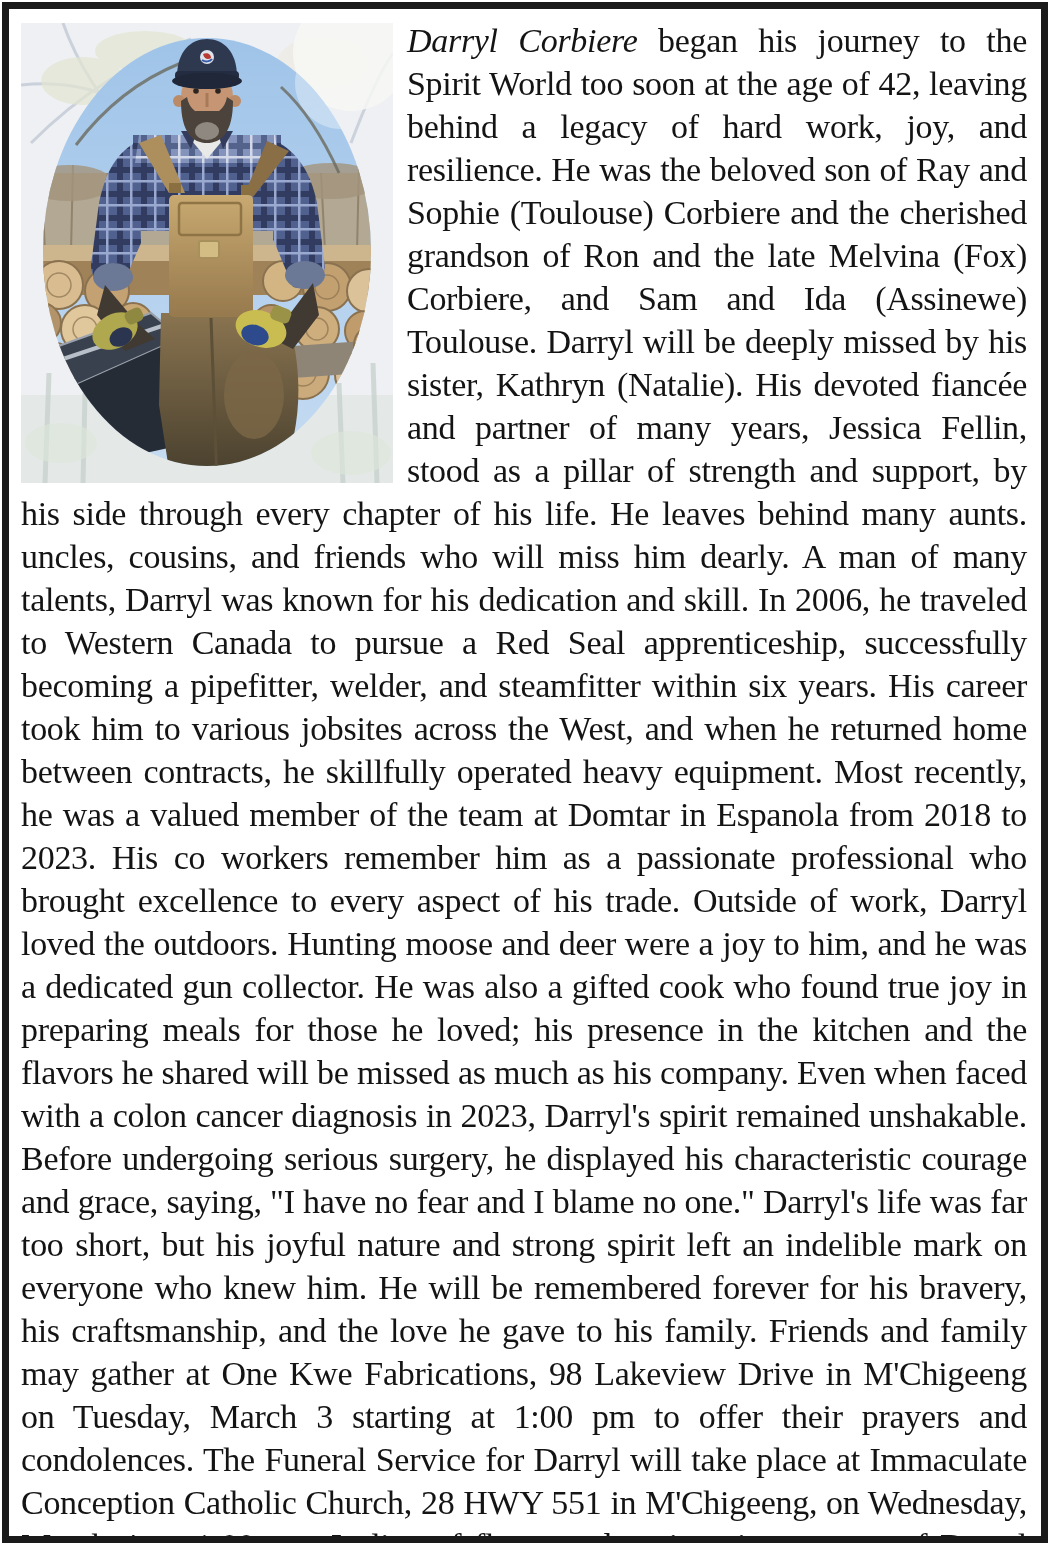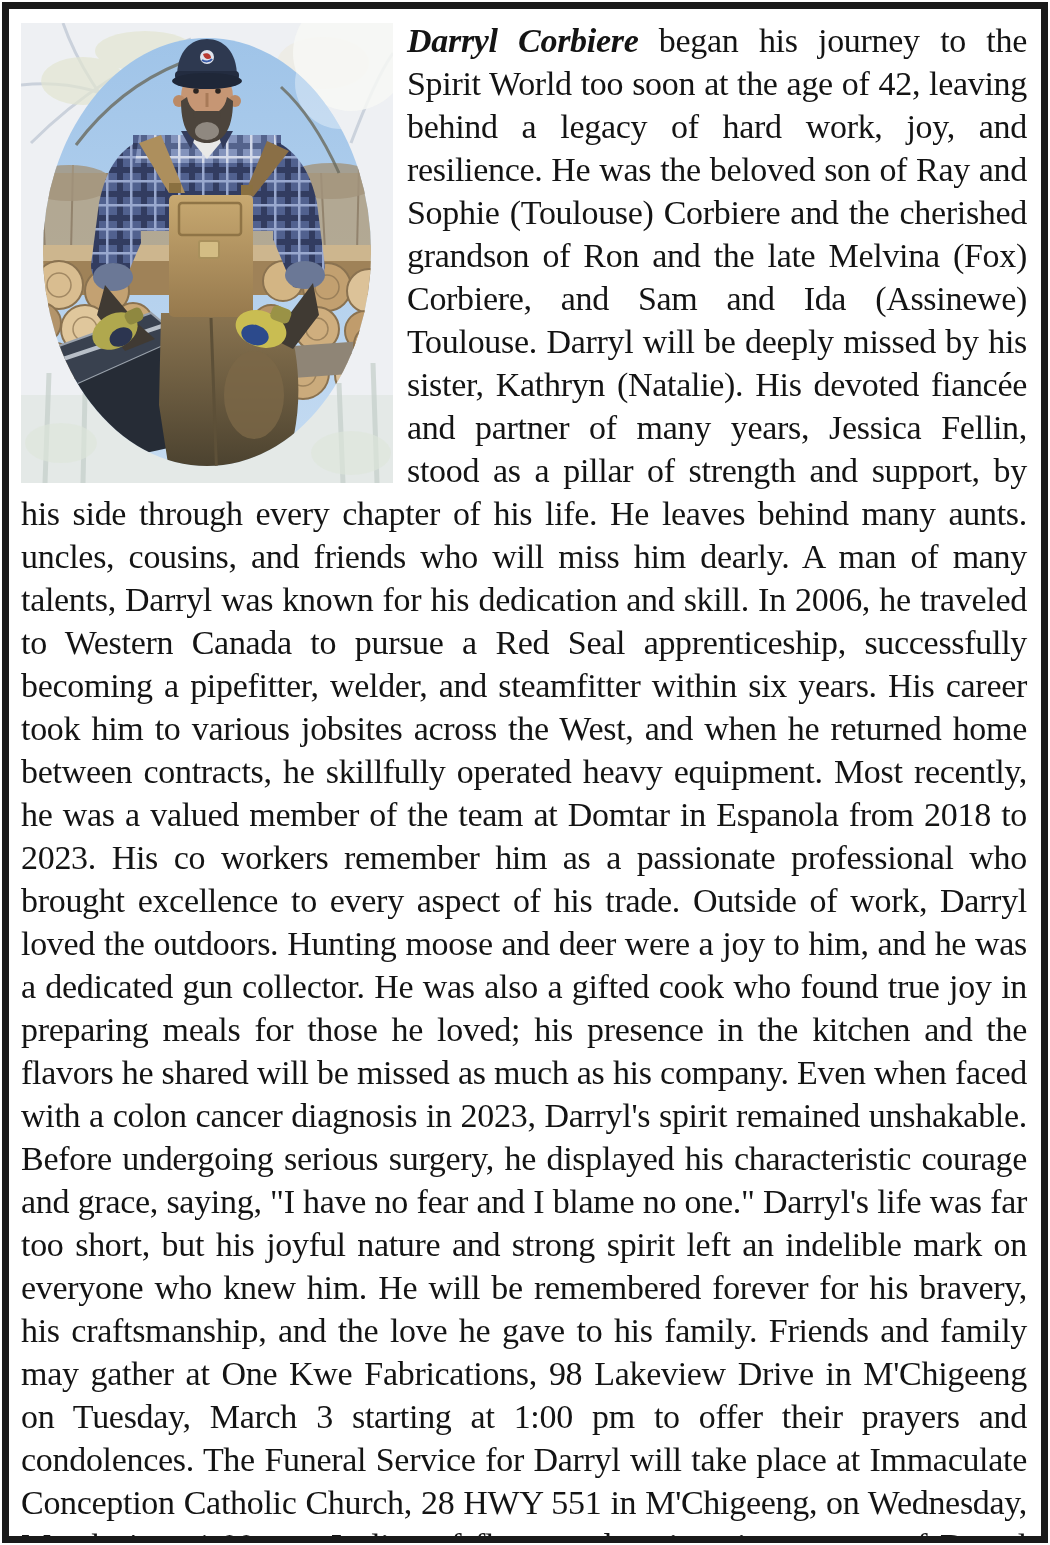--- a/index.html
+++ b/index.html
@@ -3,21 +3,21 @@
 <meta charset="utf-8">
 <style>
   html,body{margin:0;padding:0;background:#ffffff;}
   body{width:1050px;height:1545px;position:relative;font-family:"Liberation Serif",serif;}
   .frame{position:absolute;inset:2px;border:7px solid #1a1a1a;background:#ffffff;
          padding:10px 14px 10px 12px;box-sizing:border-box;overflow:hidden;}
   .photo{float:left;width:372px;height:460px;margin:4px 14px 4px 0;}
   .photo svg{display:block;width:100%;height:100%;}
   .obit{margin:0;color:#141414;font-size:34px;line-height:43px;text-align:justify;
         letter-spacing:-0.3px;}
-  .lead{font-weight:bold;font-style:italic;}
+  .lead{font-weight:normal;font-style:italic;}
 </style>
 </head>
 <body>
 
 <div class="frame">
 
   <div class="photo">
     <svg viewBox="0 0 372 460" xmlns="http://www.w3.org/2000/svg">
       <defs>
         <linearGradient id="sky" x1="0" y1="0" x2="0" y2="1">

